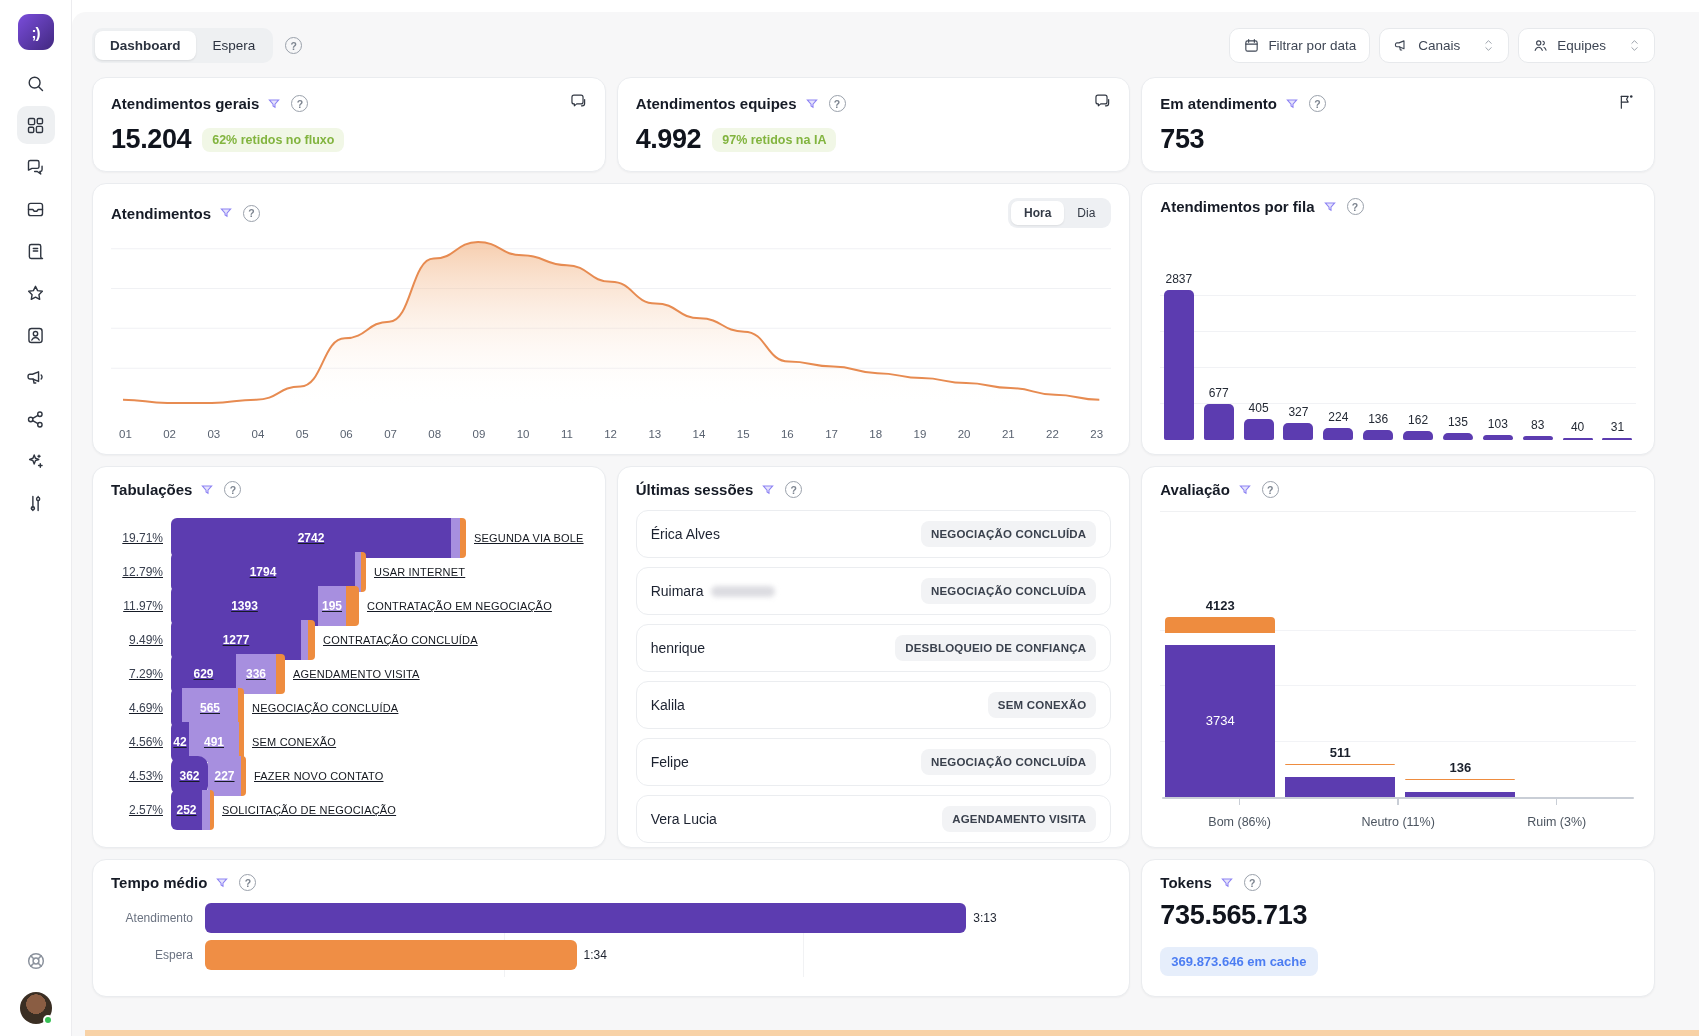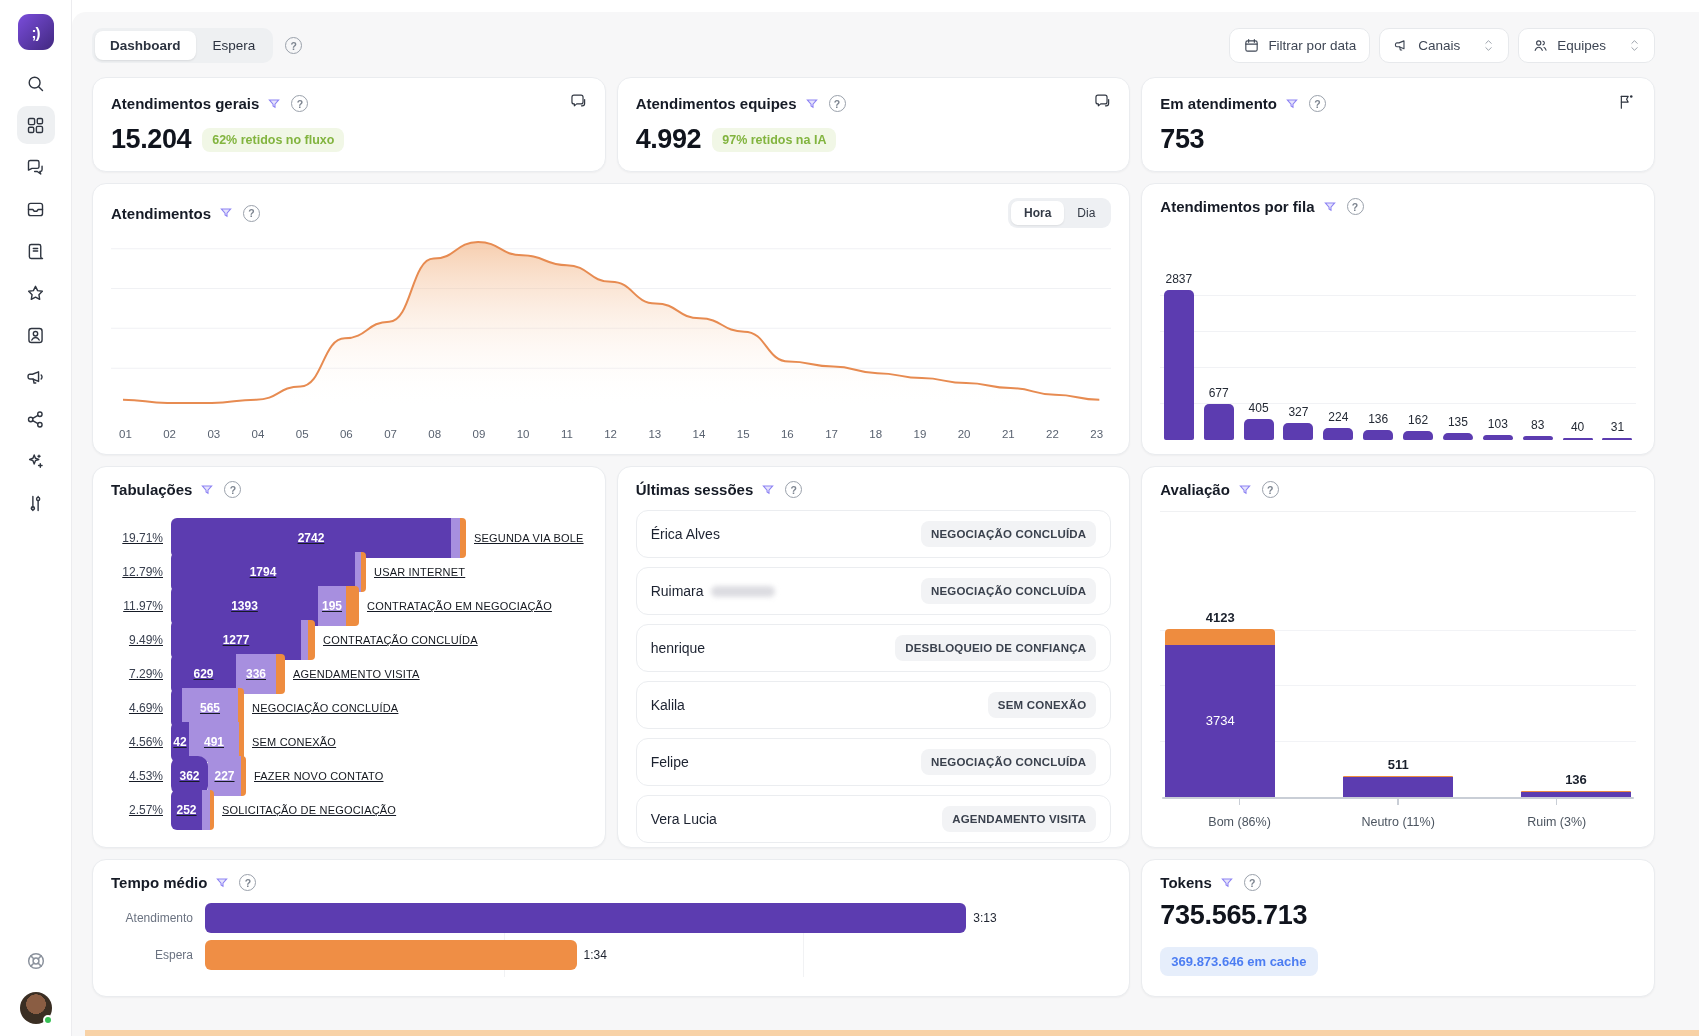--- a/index.html
+++ b/index.html
@@ -98,27 +98,27 @@
     padding:7px 10px;letter-spacing:.2px;white-space:nowrap;}
 
   
   .pend-row{display:flex;align-items:center;gap:8px;margin-top:6px;font-size:13px;color:#6a7280;}
   .pend-chip{background:#f2f3f5;border:1px solid #e7e9ec;border-radius:8px;padding:4px 9px;
     font-size:12px;color:#4a515d;}
   .aval-divider{height:1px;background:#f0f1f3;margin-top:13px;}
   .aval-chart{flex:1;position:relative;}
   .aval-grid{position:absolute;left:0;right:0;height:1px;background:#f2f3f6;}
   .aval-base{position:absolute;left:2px;right:2px;bottom:34px;height:2px;background:#c9ced6;border-radius:2px;}
-  .aval-bars{position:absolute;left:0;right:0;bottom:36px;display:flex;justify-content:space-between;
+  .aval-bars{position:absolute;left:0;right:0;bottom:36px;display:flex;justify-content:flex-start;
     align-items:flex-end;}
   .aval-col{display:flex;flex-direction:column;align-items:center;width:120px;}
   .aval-total{font-size:13px;font-weight:700;color:#1a202c;margin-bottom:4px;}
   .aval-orange{width:110px;background:#ee8c3f;border-radius:4px 4px 0 0;}
   .aval-purple{width:110px;background:#5c3cb0;display:flex;align-items:center;justify-content:center;
-    color:#fff;font-size:13px;}
+    color:#fff;font-size:13px;margin-top:12px;}
   .aval-ticks{position:absolute;left:0;right:0;bottom:28px;display:flex;justify-content:space-around;}
   .aval-tick{width:1.5px;height:6px;background:#c9ced6;}
   .aval-cats{position:absolute;left:0;right:0;bottom:4px;display:flex;justify-content:space-around;}
   .aval-cat{font-size:12.5px;color:#4c5560;width:140px;text-align:center;}
 
   
   .tempo-rows{margin-top:12px;position:relative;}
   .tempo-vline{position:absolute;top:0;bottom:0;width:1px;background:#f1f2f4;}
   .tempo-row{display:flex;align-items:center;margin-bottom:7px;position:relative;}
   .tempo-label{width:82px;text-align:right;font-size:12px;color:#6a7280;margin-right:12px;flex-shrink:0;}

